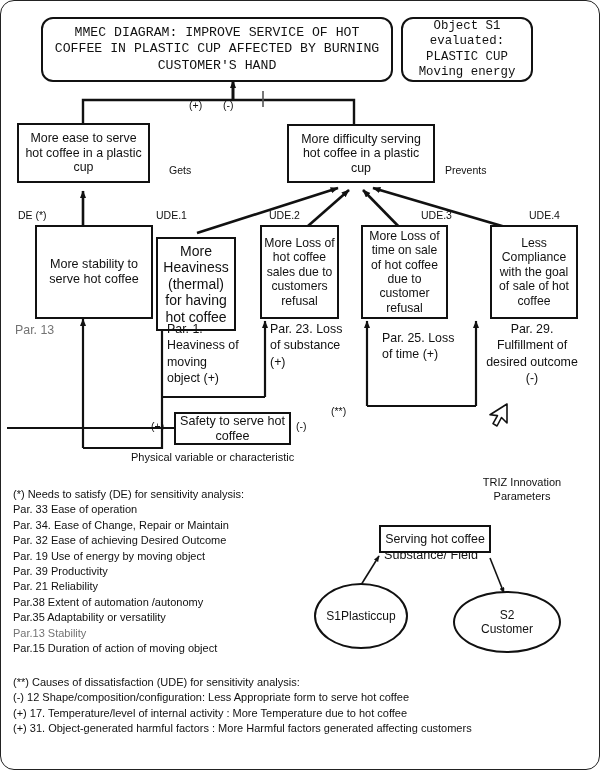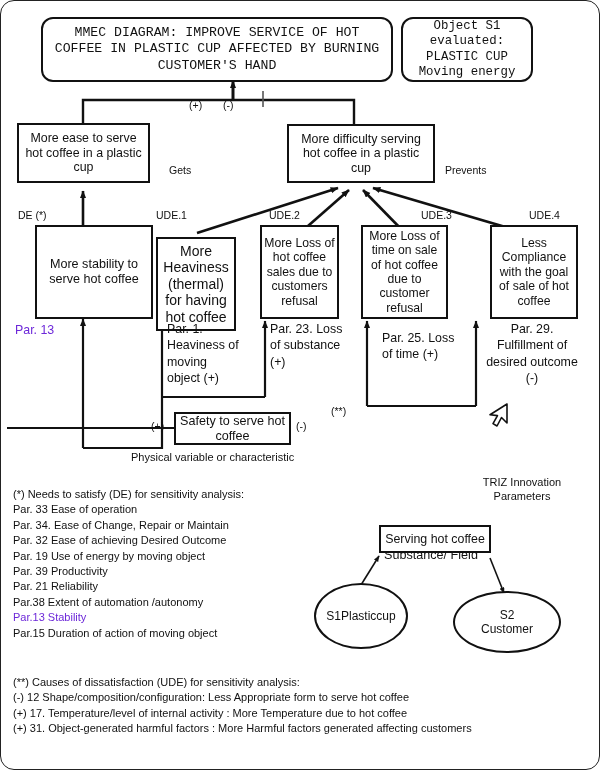--- a/index.html
+++ b/index.html
@@ -16,21 +16,21 @@
         line-height:1.22;font-family:Liberation Mono, monospace;}
   .sbox{border:2.2px solid #111;background:#fff;
         display:flex;align-items:center;justify-content:center;text-align:center;
         line-height:1.18;}
   .tbox{border:1.6px solid #111;background:#fff;
         display:flex;align-items:center;justify-content:center;text-align:center;
         line-height:1.18;}
   .plain{background:transparent;line-height:1.2;}
   .ctr{text-align:center;margin-top:44px;}
   .lbl{font-size:10.5px;color:#111;}
-  .blue{color:#6d28d9;}
+  .blue{color:#737373;}
 
   
   #wires{position:absolute;left:0;top:0;width:600px;height:770px;
          pointer-events:none;}
 
   
   .listline{font-size:11px;line-height:15.4px;white-space:nowrap;}
 
   .ell{border:2.2px solid #111;border-radius:50%;background:#fff;
        display:flex;align-items:center;justify-content:center;text-align:center;
@@ -182,20 +182,21 @@
   <div class="abs" style="left:12px;top:486px;width:330px;">
     <div class="listline">(*) Needs to satisfy (DE) for sensitivity analysis:</div>
     <div id="de-list">
         <div class="listline">Par. 33 Ease of operation</div>
         <div class="listline">Par. 34. Ease of Change, Repair or Maintain</div>
         <div class="listline">Par. 32 Ease of achieving Desired Outcome</div>
         <div class="listline">Par. 19 Use of energy by moving object</div>
         <div class="listline">Par. 39 Productivity</div>
         <div class="listline">Par. 21  Reliability</div>
         <div class="listline">Par.38 Extent of automation /autonomy</div>
+        <div class="listline">Par.35  Adaptability or versatility</div>
         <div class="listline blue">Par.13 Stability</div>
         <div class="listline">Par.15 Duration of action of moving object</div>
       </div>
   </div>
 
   <div class="abs" style="left:12px;top:674px;width:580px;">
     <div class="listline">(**) Causes of dissatisfaction (UDE) for sensitivity analysis:</div>
     <div id="ude-list">
         <div class="listline">(-) 12 Shape/composition/configuration:  Less Appropriate form to serve hot coffee</div>
         <div class="listline">(+) 17. Temperature/level of internal activity : More Temperature due to hot coffee</div>

